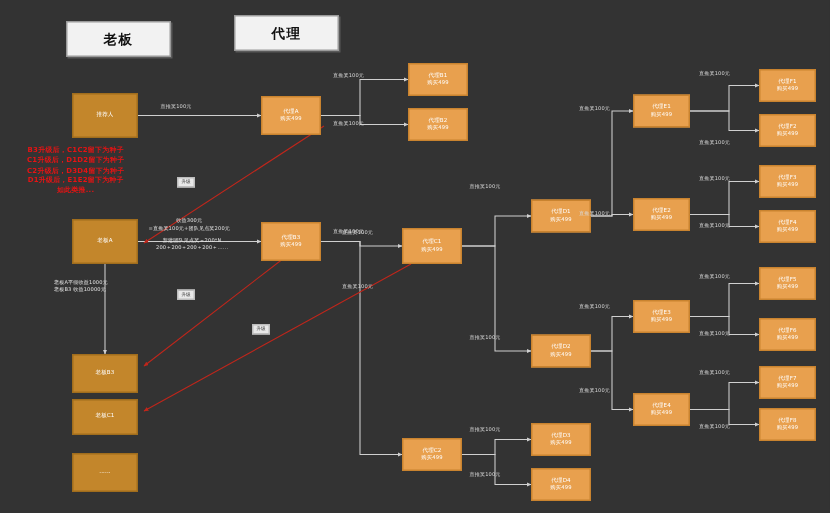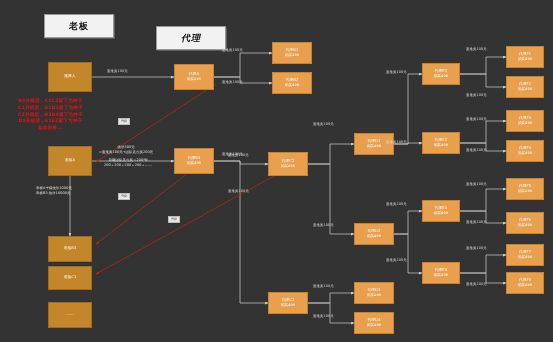--- a/index.html
+++ b/index.html
@@ -89,21 +89,21 @@
     </g>
     <g stroke="#c0261b" stroke-width="0.7" fill="none" marker-end="url(#ahr)">
       <path d="M216,84 L96,162"></path>
       <path d="M192,170 L96,244"></path>
       <path d="M274,176 L96,274"></path>
     </g>
   </svg>
 
   <div id="headers">
       <div class="hdr" style="left: 44px; top: 14px; width: 68px; height: 22px;">老板</div>
-      <div class="hdr" style="left: 156px; top: 26px; width: 68px; height: 22px; font-style: italic;">代理</div>
+      <div class="hdr" style="left: 156px; top: 10px; width: 68px; height: 22px;">代理</div>
     </div>
 
   <div id="nodes">
       <div class="node boss" style="left: 48px; top: 62px; width: 44px; height: 30px;">
         <span class="l1">推荐人</span>
       </div>
       <div class="node boss" style="left: 48px; top: 146px; width: 44px; height: 30px;">
         <span class="l1">老板A</span>
       </div>
       <div class="node boss" style="left: 48px; top: 236px; width: 44px; height: 26px;">

